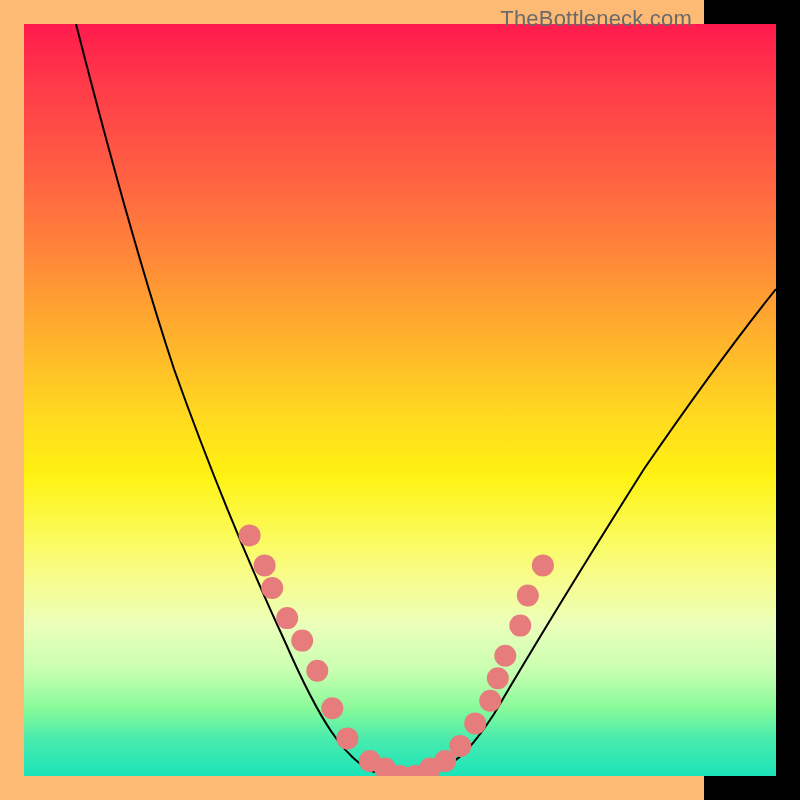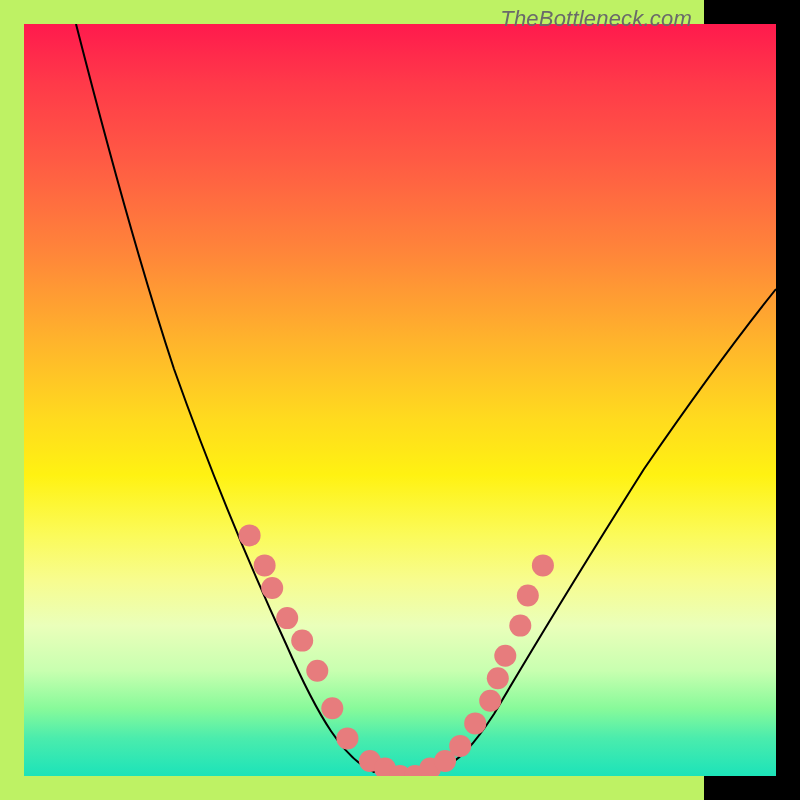--- a/index.html
+++ b/index.html
@@ -8,22 +8,21 @@
     width: 800px;
     height: 800px;
     background: #000;
     font-family: Arial, Helvetica, sans-serif;
     overflow: hidden;
   }
   .stage {
     position: relative;
     width: 704px;
     height: 800px;
-    background: #bef264;
-    font-style: italic;
+    background: #fdba74;
   }
   .plot {
     position: absolute;
     left: 24px;
     top: 24px;
     width: 752px;
     height: 752px;
     background: linear-gradient(to bottom,
       #ff1a4d 0%,
       #ff3a49 8%,

